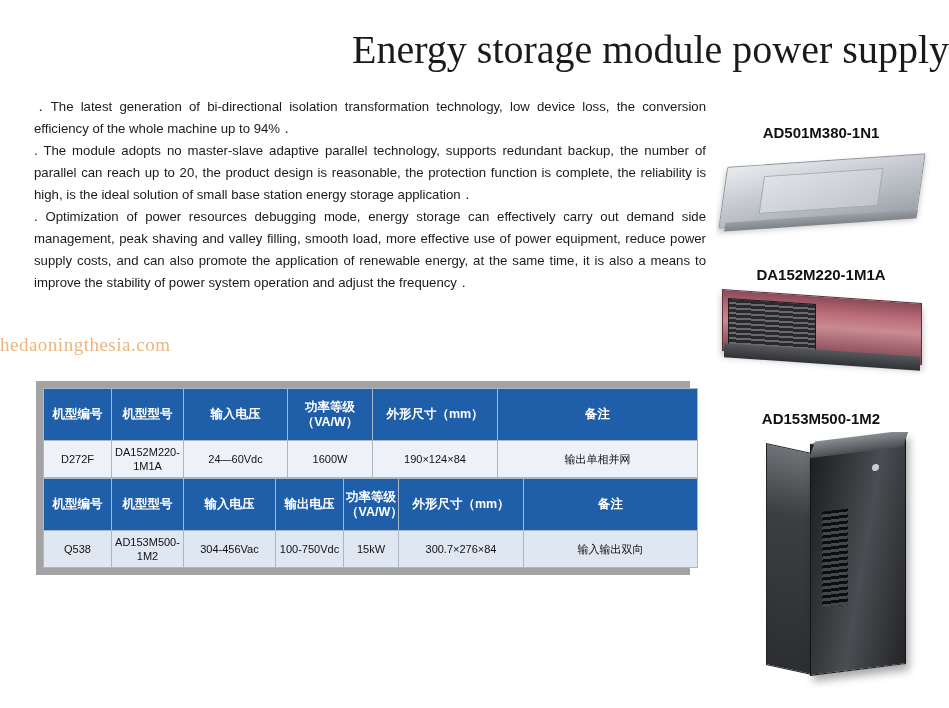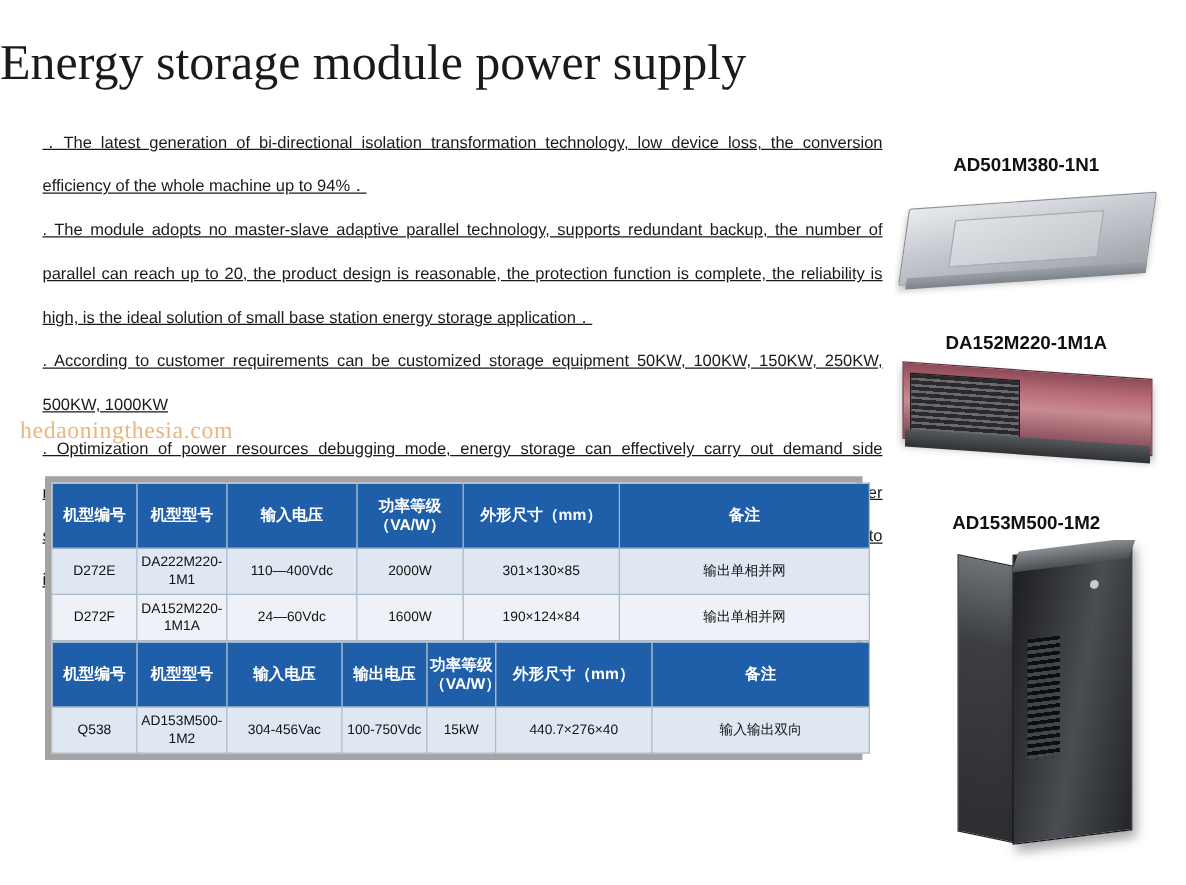--- a/index.html
+++ b/index.html
@@ -14,60 +14,59 @@
     position: relative;
     width: 949px;
     height: 708px;
     background: #ffffff;
   }
   .title {
     position: absolute;
     top: 26px;
     left: 0;
     width: 949px;
-    text-align: left;
+    text-align: right;
     font-family: "Liberation Serif", serif;
     font-size: 40px;
     font-weight: 400;
     color: #1a1a1a;
     letter-spacing: 0px;
   }
   .body-text {
     position: absolute;
     top: 96px;
     left: 34px;
     width: 672px;
     font-size: 13.2px;
-    line-height: 35px;
+    line-height: 22px;
     color: #1a1a1a;
-    text-decoration: underline;
   }
   .body-text p {
     margin: 0;
     text-align: justify;
   }
   .watermark {
     position: absolute;
-    left: 16px;
+    left: 0px;
     top: 334px;
     font-family: "Liberation Serif", serif;
     font-size: 19px;
     color: #e8a86a;
     opacity: 0.85;
     letter-spacing: 0.5px;
     white-space: nowrap;
   }
 
   
   .table-wrap {
     position: absolute;
     left: 36px;
     top: 381px;
     width: 654px;
-    border: 5px solid #a3a3a3;
+    border: 7px solid #a3a3a3;
     background: #ffffff;
   }
   table.spec {
     border-collapse: collapse;
     width: 100%;
     table-layout: fixed;
   }
   table.spec td, table.spec th {
     border: 1px solid #a9b8c7;
     font-size: 11px;
@@ -219,47 +218,38 @@
 </head>
 <body>
 
 <div id="page">
 
   <div class="title">Energy storage module power supply</div>
 
   <div class="body-text">
     <p>．The latest generation of bi-directional isolation transformation technology, low device loss, the conversion efficiency of the whole machine up to 94%．</p>
     <p>. The module adopts no master-slave adaptive parallel technology, supports redundant backup, the number of parallel can reach up to 20, the product design is reasonable, the protection function is complete, the reliability is high, is the ideal solution of small base station energy storage application．</p>
-    <p>. According to customer requirements can be customized storage equipment 50KW, 100KW, 150KW, 250KW, 500KW, 1000KW</p>
     <p>. Optimization of power resources debugging mode, energy storage can effectively carry out demand side management, peak shaving and valley filling, smooth load, more effective use of power equipment, reduce power supply costs, and can also promote the application of renewable energy, at the same time, it is also a means to improve the stability of power system operation and adjust the frequency．</p>
   </div>
 
   <div class="watermark">hedaoningthesia.com</div>
 
   <div class="table-wrap">
     <table class="spec">
       <thead>
         <tr>
           <th class="cw1">机型编号</th>
           <th class="cw2">机型型号</th>
           <th class="cw3">输入电压</th>
           <th class="cw4">功率等级（VA/W）</th>
           <th class="cw5">外形尺寸（mm）</th>
           <th class="cw6">备注</th>
         </tr>
       </thead>
       <tbody>
-        <tr class="r-odd">
-          <td>D272E</td>
-          <td>DA222M220-1M1</td>
-          <td>110—400Vdc</td>
-          <td>2000W</td>
-          <td>301×130×85</td>
-          <td>输出单相并网</td>
-        </tr>
         <tr class="r-even">
           <td>D272F</td>
           <td>DA152M220-1M1A</td>
           <td>24—60Vdc</td>
           <td>1600W</td>
           <td>190×124×84</td>
           <td>输出单相并网</td>
         </tr>
       </tbody>
     </table>
@@ -276,21 +266,21 @@
           <th class="cw7b">备注</th>
         </tr>
       </thead>
       <tbody>
         <tr class="r-odd">
           <td>Q538</td>
           <td>AD153M500-1M2</td>
           <td>304-456Vac</td>
           <td>100-750Vdc</td>
           <td>15kW</td>
-          <td>440.7×276×40</td>
+          <td>300.7×276×84</td>
           <td>输入输出双向</td>
         </tr>
       </tbody>
     </table>
   </div>
 
   <div class="prod-label" id="label1">AD501M380-1N1</div>
   <div class="prod-img" id="img1">
     <div class="p1-body"></div>
     <div class="p1-panel"></div>

